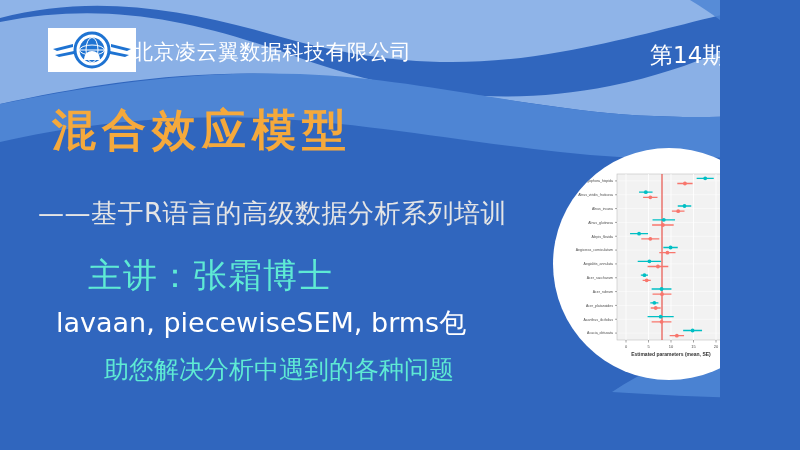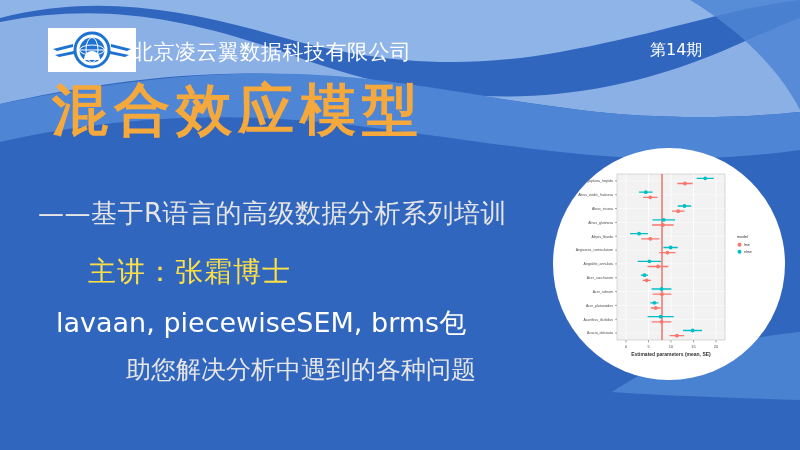--- a/index.html
+++ b/index.html
@@ -1,73 +1,72 @@
 <!DOCTYPE html>
 <html><head>
 <meta charset="utf-8">
 <style>
   html,body{margin:0;padding:0;}
   body{
     width:800px;height:450px;overflow:hidden;
     font-family:"Liberation Sans","DejaVu Sans",sans-serif;
     background:#3066BE;
   }
-  #poster{position:relative;width:800px;height:450px;overflow:hidden;background:#3066BE;}
+  #poster{position:relative;width:720px;height:450px;overflow:hidden;background:#3066BE;}
   #waves{position:absolute;inset:0;width:800px;height:450px;}
 
   
   .logo-box{
     position:absolute;left:48px;top:28px;width:88px;height:44px;
     background:#ffffff;display:flex;align-items:center;justify-content:center;
   }
   .logo-box svg{display:block;}
   .company{
     position:absolute;left:132px;top:38px;
     font-size:21px;color:#ffffff;letter-spacing:.5px;white-space:nowrap;
     font-family:"DejaVu Sans",sans-serif;
   }
   .issue{
     position:absolute;left:650px;top:40px;
-    font-size:16px;color:#ffffff;white-space:nowrap;
+    font-size:23px;color:#ffffff;white-space:nowrap;
     font-family:"DejaVu Sans",sans-serif;
   }
 
   
   .main-title{
-    position:absolute;left:52px;top:82px;
-    font-size:56px;font-weight:bold;color:#F5A93C;
+    position:absolute;left:52px;top:108px;
+    font-size:44px;font-weight:bold;color:#F5A93C;
     letter-spacing:6px;white-space:nowrap;line-height:1;
     font-family:"DejaVu Sans",sans-serif;
   }
   .subtitle{
     position:absolute;left:38px;top:196px;
     font-size:26px;color:#e5e5e5;white-space:nowrap;letter-spacing:.5px;
     font-family:"DejaVu Sans",sans-serif;
   }
   .speaker{
     position:absolute;left:88px;top:253px;
-    font-size:28px;color:#fde047;white-space:nowrap;letter-spacing:1px;
+    font-size:34px;color:#5eead4;white-space:nowrap;letter-spacing:1px;
     font-family:"DejaVu Sans",sans-serif;
   }
   .date{
     position:absolute;left:366px;top:261px;
     font-size:21px;color:#F5A93C;white-space:nowrap;
     font-family:"DejaVu Sans",sans-serif;
   }
   .packages{
     position:absolute;left:56px;top:305px;
     font-size:27px;color:#ffffff;white-space:nowrap;
     font-family:"DejaVu Sans",sans-serif;
     text-align:center;
   }
   .tagline{
     position:absolute;left:104px;top:353px;
-    font-size:25px;color:#e5e5e5;white-space:nowrap;
-    font-family:"DejaVu Sans",sans-serif;
-    margin-left:22px;
+    font-size:25px;color:#5eead4;white-space:nowrap;
+    font-family:"DejaVu Sans",sans-serif;
   }
 
   
   .disc{
     position:absolute;left:553px;top:148px;width:232px;height:232px;
     border-radius:50%;background:#ffffff;overflow:hidden;
   }
   .chart-wrap{position:absolute;left:0;top:0;width:232px;height:232px;}
   .chart-wrap svg{display:block;}
 </style>

